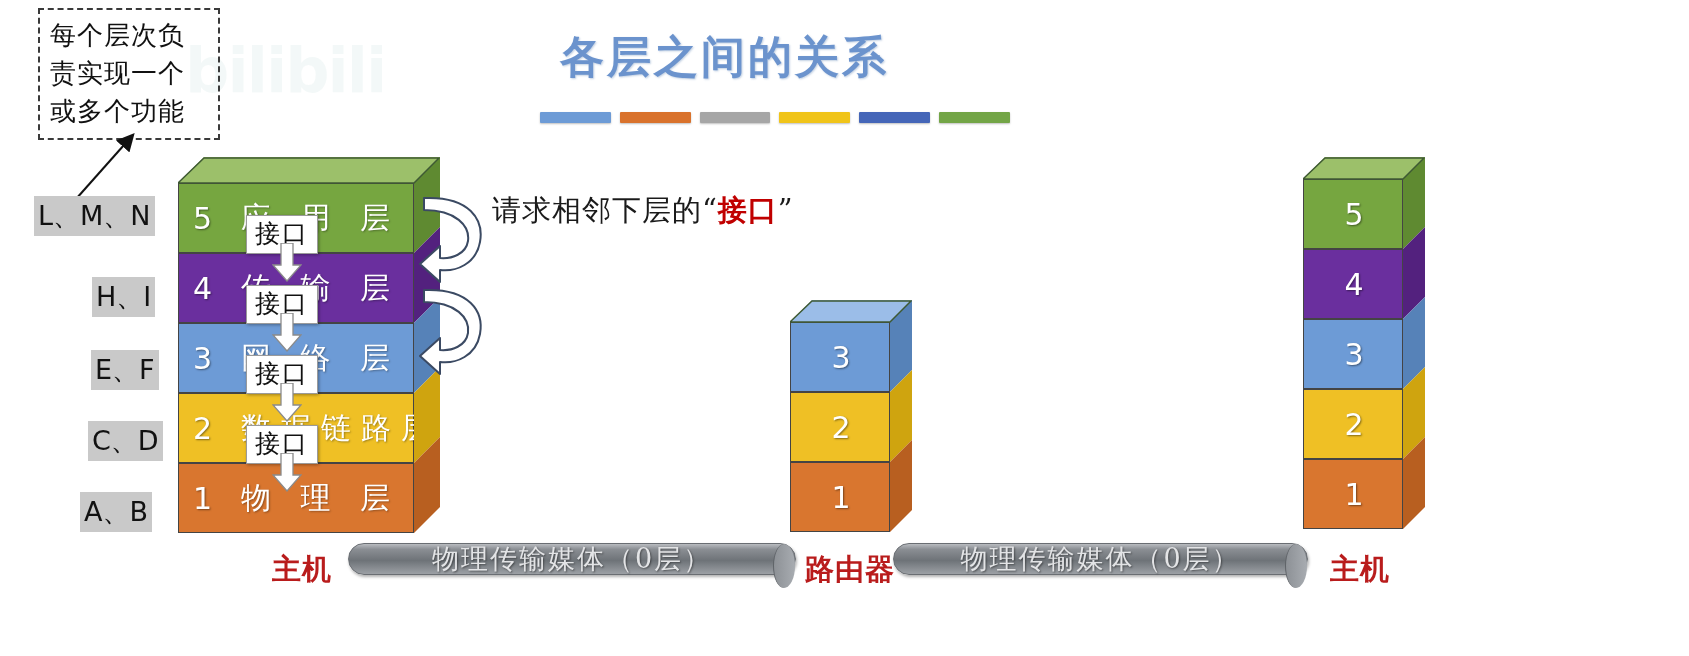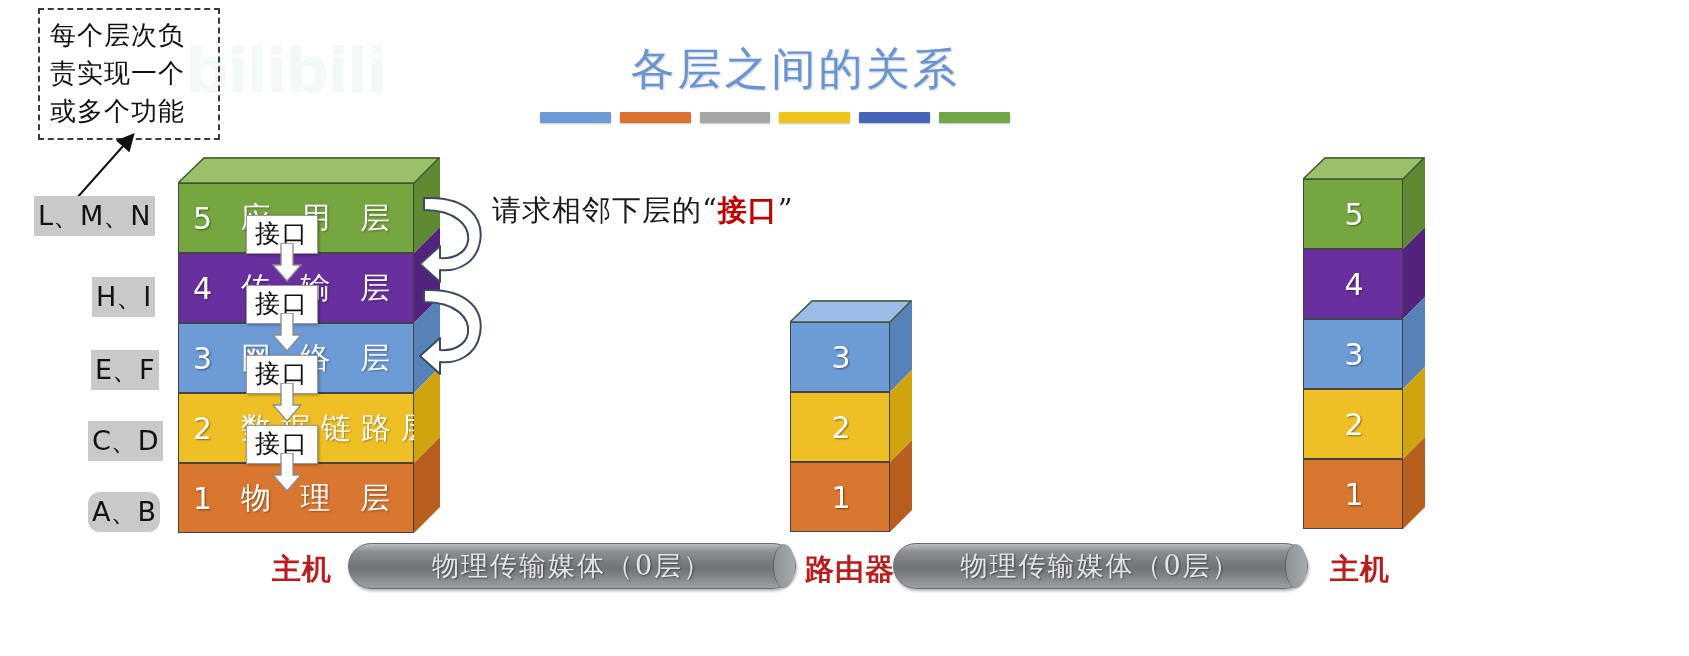--- a/index.html
+++ b/index.html
@@ -16,24 +16,24 @@
   .watermark{
     position:absolute;left:185px;top:18px;
     font-size:62px;font-weight:bold;color:#0f766e;opacity:.045;
     letter-spacing:-2px;font-family:"DejaVu Sans",sans-serif;
     user-select:none;
     margin-top:16px;
   }
 
   
   .title{
-    position:absolute;left:560px;top:40px;width:470px;
-    text-align:center;
-    font-family:"DejaVu Serif","Liberation Serif",serif;
-    font-size:44px;font-weight:normal;color:#6b93cd;
+    position:absolute;left:560px;top:28px;width:470px;
+    text-align:left;
+    font-family:"DejaVu Serif","Liberation Serif",serif;
+    font-size:44px;font-weight:bold;color:#6b93cd;
     letter-spacing:3px;
     text-shadow:1px 1px 2px rgba(120,150,190,.45);
   }
   .bar-row{
     position:absolute;left:540px;top:112px;width:470px;
     display:flex;gap:9px;
   }
   .bar{height:11px;flex:1;border-radius:1px;box-shadow:0 1px 2px rgba(0,0,0,.25);}
 
   
@@ -92,21 +92,21 @@
     font-size:29px;line-height:40px;color:#1a1a1a;white-space:nowrap;
     letter-spacing:1px;
   }
   .expl .hl{color:#c00000;font-weight:bold;}
 
   
   .bigarrow{position:absolute;}
 
   
   .media{
-    position:absolute;height:46px;
+    position:absolute;height:32px;
     border-radius:23px/23px;
     background:linear-gradient(to bottom,#b9bcc0 0%,#8a8e93 18%,#6e7378 55%,#9ca0a5 100%);
     border:1px solid #6a6e73;
     box-shadow:1px 2px 3px rgba(0,0,0,.3);
     box-sizing:border-box;
   }
   .media .cap{
     position:absolute;right:0;top:0;width:22px;height:44px;
     border-radius:50%;
     background:linear-gradient(to right,#8d9196,#a8acb1);
@@ -154,21 +154,21 @@
         <path d="M0,0 L9,4.5 L0,9 z" fill="#111"></path>
       </marker>
     </defs>
     <line x1="8" y1="78" x2="72" y2="6" stroke="#111" stroke-width="2" marker-end="url(#ah)"></line>
   </svg>
 
   <div class="side-label" style="left:34px;top:196px;">L、M、N</div>
   <div class="side-label" style="left:92px;top:277px;">H、I</div>
   <div class="side-label" style="left:91px;top:350px;">E、F</div>
   <div class="side-label" style="left:88px;top:421px;">C、D</div>
-  <div class="side-label" style="left:88px;top:492px;border-radius:12px;">A、B</div>
+  <div class="side-label" style="left:80px;top:492px;">A、B</div>
 
   <div class="stack" id="stack-left" style="left:178px;top:157px;width:240px;height:380px;">
       <div class="lay" style="position: absolute; left: 0px; top: 26px; width: 236px; height: 70px; background: rgb(118, 166, 64); border: 1px solid rgb(68, 68, 68);">
         <span class="num" style="left: 14px; top: 50%; transform: translateY(-50%);">5</span>
         <span class="nm" style="left: 62px; top: 50%; transform: translateY(-50%);">应 用 层</span>
       </div>
       <div style="position: absolute; left: 236px; top: 0px; width: 26px; height: 96px; background: rgb(95, 138, 49); clip-path: polygon(0px 26px, 100% 0px, 100% 70px, 0px 100%);"></div>
       <div class="lay" style="position: absolute; left: 0px; top: 96px; width: 236px; height: 70px; background: rgb(106, 47, 158); border: 1px solid rgb(68, 68, 68);">
         <span class="num" style="left: 14px; top: 50%; transform: translateY(-50%);">4</span>
         <span class="nm" style="left: 62px; top: 50%; transform: translateY(-50%);">传 输 层</span>

